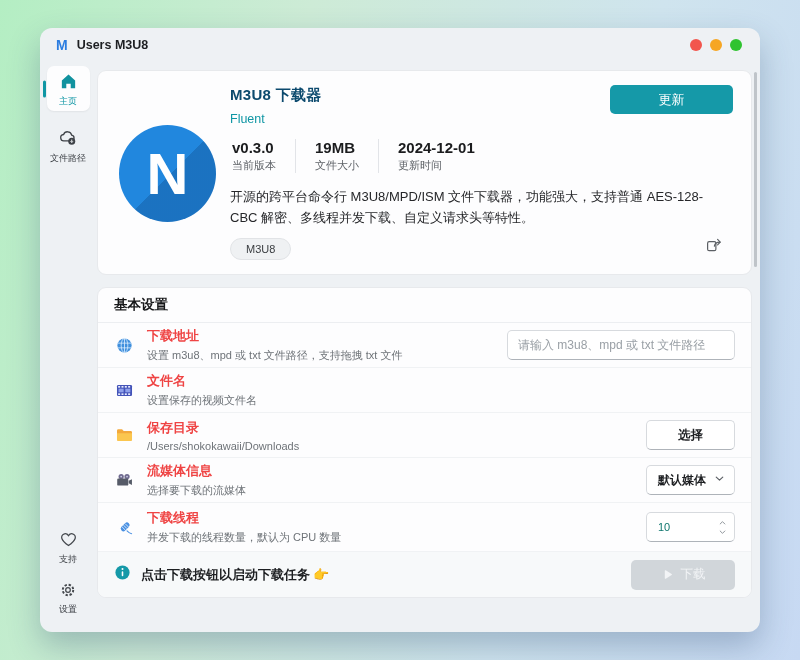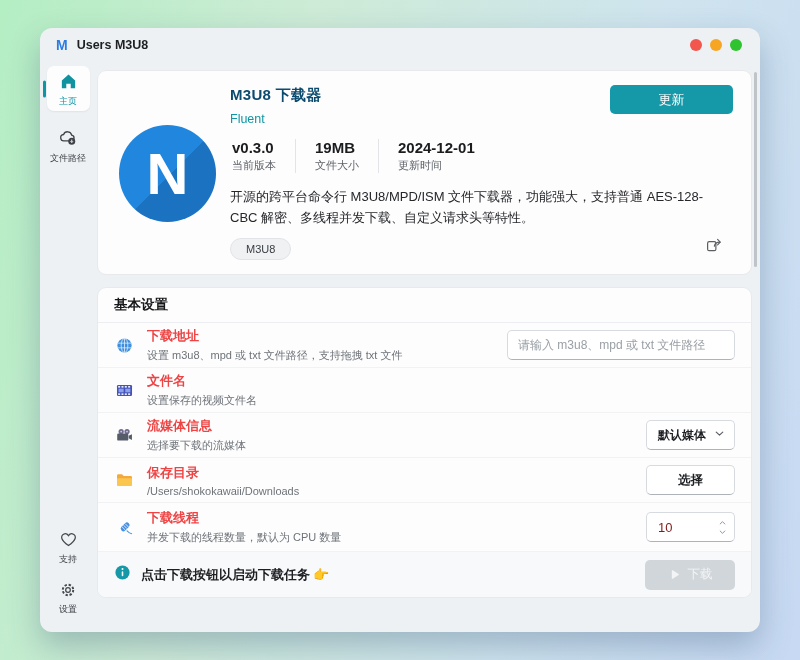--- a/index.html
+++ b/index.html
@@ -77,28 +77,28 @@
     font-family:"Liberation Sans","DejaVu Sans",sans-serif; }
   .s-input::placeholder { color:#9aa0a6; }
   .s-select { width:89px; height:30px; background:#fff; border:1px solid #d7dade; border-bottom-color:#aeb3b9;
     border-radius:5px; display:flex; align-items:center; justify-content:space-between;
     padding:0 8px 0 11px; cursor:pointer; }
   .s-select .val { font-size:12px; font-weight:700; color:#1d1f22; }
   .s-btn { width:89px; height:30px; background:#fff; border:1px solid #d7dade; border-bottom-color:#aeb3b9;
     border-radius:5px; font-size:12.5px; font-weight:700; color:#1d1f22; cursor:pointer; }
   .s-number { width:89px; height:30px; background:#fff; border:1px solid #d7dade; border-bottom-color:#aeb3b9;
     border-radius:5px; display:flex; align-items:center; padding:0 6px 0 11px; }
-  .s-number input { flex:1; min-width:0; border:none; outline:none; font-size:13px; color:#7f1d1d;
+  .s-number input { flex:1; min-width:0; border:none; outline:none; font-size:11px; color:#0f766e;
     font-family:"Liberation Sans","DejaVu Sans",sans-serif; }
   .stepper { display:flex; flex-direction:column; gap:1px; cursor:pointer; }
 
   
   .run-bar { display:flex; align-items:center; gap:10px; padding:0 16px; height:45px; background:#f7f9fa; }
   .run-msg { font-size:13px; font-weight:700; color:#1d1f22; }
-  .dl-btn { margin-left:auto; width:90px; height:30px; background:#d1d6da; border:none; border-radius:5px;
+  .dl-btn { margin-left:auto; width:104px; height:30px; background:#d1d6da; border:none; border-radius:5px;
     display:flex; align-items:center; justify-content:center; gap:7px; cursor:default; }
   .dl-btn span { font-size:12.5px; color:#f2f4f6; }
 
   
   .scroll-thumb { position:absolute; right:3px; top:44px; width:3px; height:195px;
     border-radius:2px; background:#bfc4c9; }
 </style>
 </head>
 <body>
 
@@ -235,54 +235,54 @@
         </span>
         <div class="s-text">
           <div class="s-title">文件名</div>
           <div class="s-sub">设置保存的视频文件名</div>
         </div>
       </div>
 
       <div class="s-row">
         <span class="s-icon">
           <svg viewBox="0 0 24 24" width="19" height="19">
+              <path d="M2.5 6A1.8 1.8 0 0 1 4.3 4.2h4.6l2.1 2.1h8.7A1.8 1.8 0 0 1 21.5 8.1V17a1.8 1.8 0 0 1-1.8 1.8H4.3A1.8 1.8 0 0 1 2.5 17Z" fill="#f3a93c"></path>
+              <path d="M2.5 9.2h19V17a1.8 1.8 0 0 1-1.8 1.8H4.3A1.8 1.8 0 0 1 2.5 17Z" fill="#fbc64f"></path>
+            </svg>
+        </span>
+        <div class="s-text">
+          <div class="s-title">保存目录</div>
+          <div class="s-sub">/Users/shokokawaii/Downloads</div>
+        </div>
+        <button class="s-btn">选择</button>
+      </div>
+
+      <div class="s-row">
+        <span class="s-icon">
+          <svg viewBox="0 0 24 24" width="19" height="19">
               <circle cx="7.8" cy="7" r="3.3" fill="#6f6a8f"></circle>
               <circle cx="15.2" cy="7" r="3.3" fill="#6f6a8f"></circle>
               <rect x="2.8" y="9.4" width="14" height="9" rx="1.5" fill="#565b68"></rect>
               <path d="M17.3 12.4 21.4 10.4v7.2l-4.1-2Z" fill="#565b68"></path>
               <circle cx="7.8" cy="7" r="1.1" fill="#cfd3e8"></circle>
               <circle cx="15.2" cy="7" r="1.1" fill="#cfd3e8"></circle>
             </svg>
         </span>
         <div class="s-text">
           <div class="s-title">流媒体信息</div>
           <div class="s-sub">选择要下载的流媒体</div>
         </div>
         <div class="s-select">
           <span class="val">默认媒体</span>
           <span>
             <svg viewBox="0 0 24 24" width="13" height="13" fill="none" stroke="#5c6065" stroke-width="2.2" stroke-linecap="round" stroke-linejoin="round">
                 <path d="M6 9.5l6 5.5 6-5.5"></path>
               </svg>
           </span>
         </div>
-      </div>
-
-      <div class="s-row">
-        <span class="s-icon">
-          <svg viewBox="0 0 24 24" width="19" height="19">
-              <path d="M2.5 6A1.8 1.8 0 0 1 4.3 4.2h4.6l2.1 2.1h8.7A1.8 1.8 0 0 1 21.5 8.1V17a1.8 1.8 0 0 1-1.8 1.8H4.3A1.8 1.8 0 0 1 2.5 17Z" fill="#f3a93c"></path>
-              <path d="M2.5 9.2h19V17a1.8 1.8 0 0 1-1.8 1.8H4.3A1.8 1.8 0 0 1 2.5 17Z" fill="#fbc64f"></path>
-            </svg>
-        </span>
-        <div class="s-text">
-          <div class="s-title">保存目录</div>
-          <div class="s-sub">/Users/shokokawaii/Downloads</div>
-        </div>
-        <button class="s-btn">选择</button>
       </div>
 
       <div class="s-row tall">
         <span class="s-icon">
           <svg viewBox="0 0 24 24" width="19" height="19">
               <g transform="rotate(45 12 12)">
                 <rect x="8.7" y="4.3" width="6.6" height="13" rx="3.3" fill="#4a90e2"></rect>
                 <path d="M9.2 8h6M9.2 10.8h6M9.2 13.6h6" stroke="#dcebfb" stroke-width="1.1"></path>
               </g>
               <path d="M15.2 16.2c2 2 3.4 3.2 5.8 3.7" stroke="#4a90e2" stroke-width="1.4" fill="none" stroke-linecap="round"></path>

